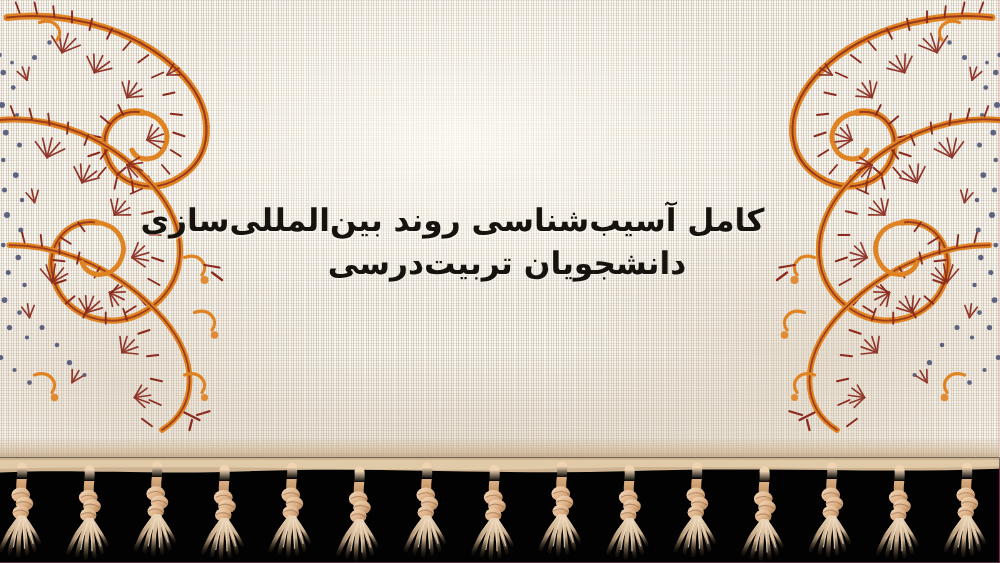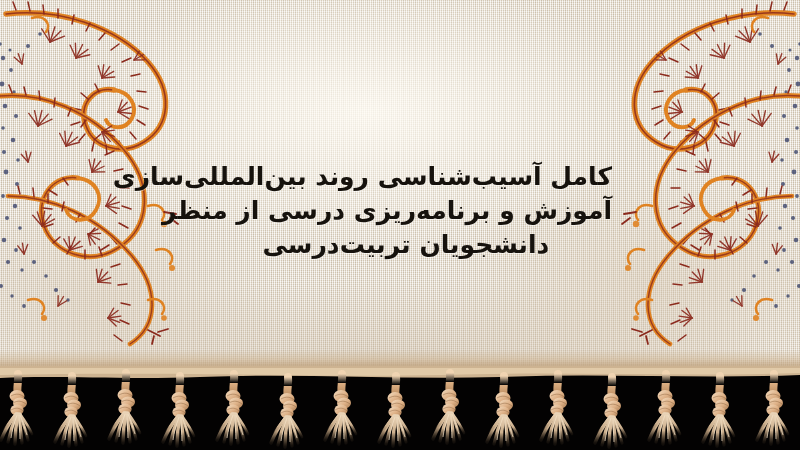--- a/index.html
+++ b/index.html
@@ -633,21 +633,20 @@
           <path d="M160 332 l10 -3"></path>
           <path d="M166 212 l12 2"></path>
             <path d="M172 218 l8 6"></path>
         </g>
       </g>
     </svg>
   </div>
 
   <div class="title-block">
     <span class="title-line">کامل آسیب‌شناسی روند بین‌المللی‌سازی</span>
-    <span class="title-line">آموزش و برنامه‌ریزی درسی از منظر</span>
     <span class="title-line">دانشجویان تربیت‌درسی</span>
   </div>
 
   <div class="fringe-band">
     <div class="fringe-row">
       <svg viewBox="0 0 800 84" preserveAspectRatio="none" aria-hidden="true">
         <defs>
           <linearGradient id="cordG" x1="0" y1="0" x2="0" y2="1">
             <stop offset="0%" stop-color="#f0d4b2"></stop>
             <stop offset="45%" stop-color="#ddb establece"></stop>

